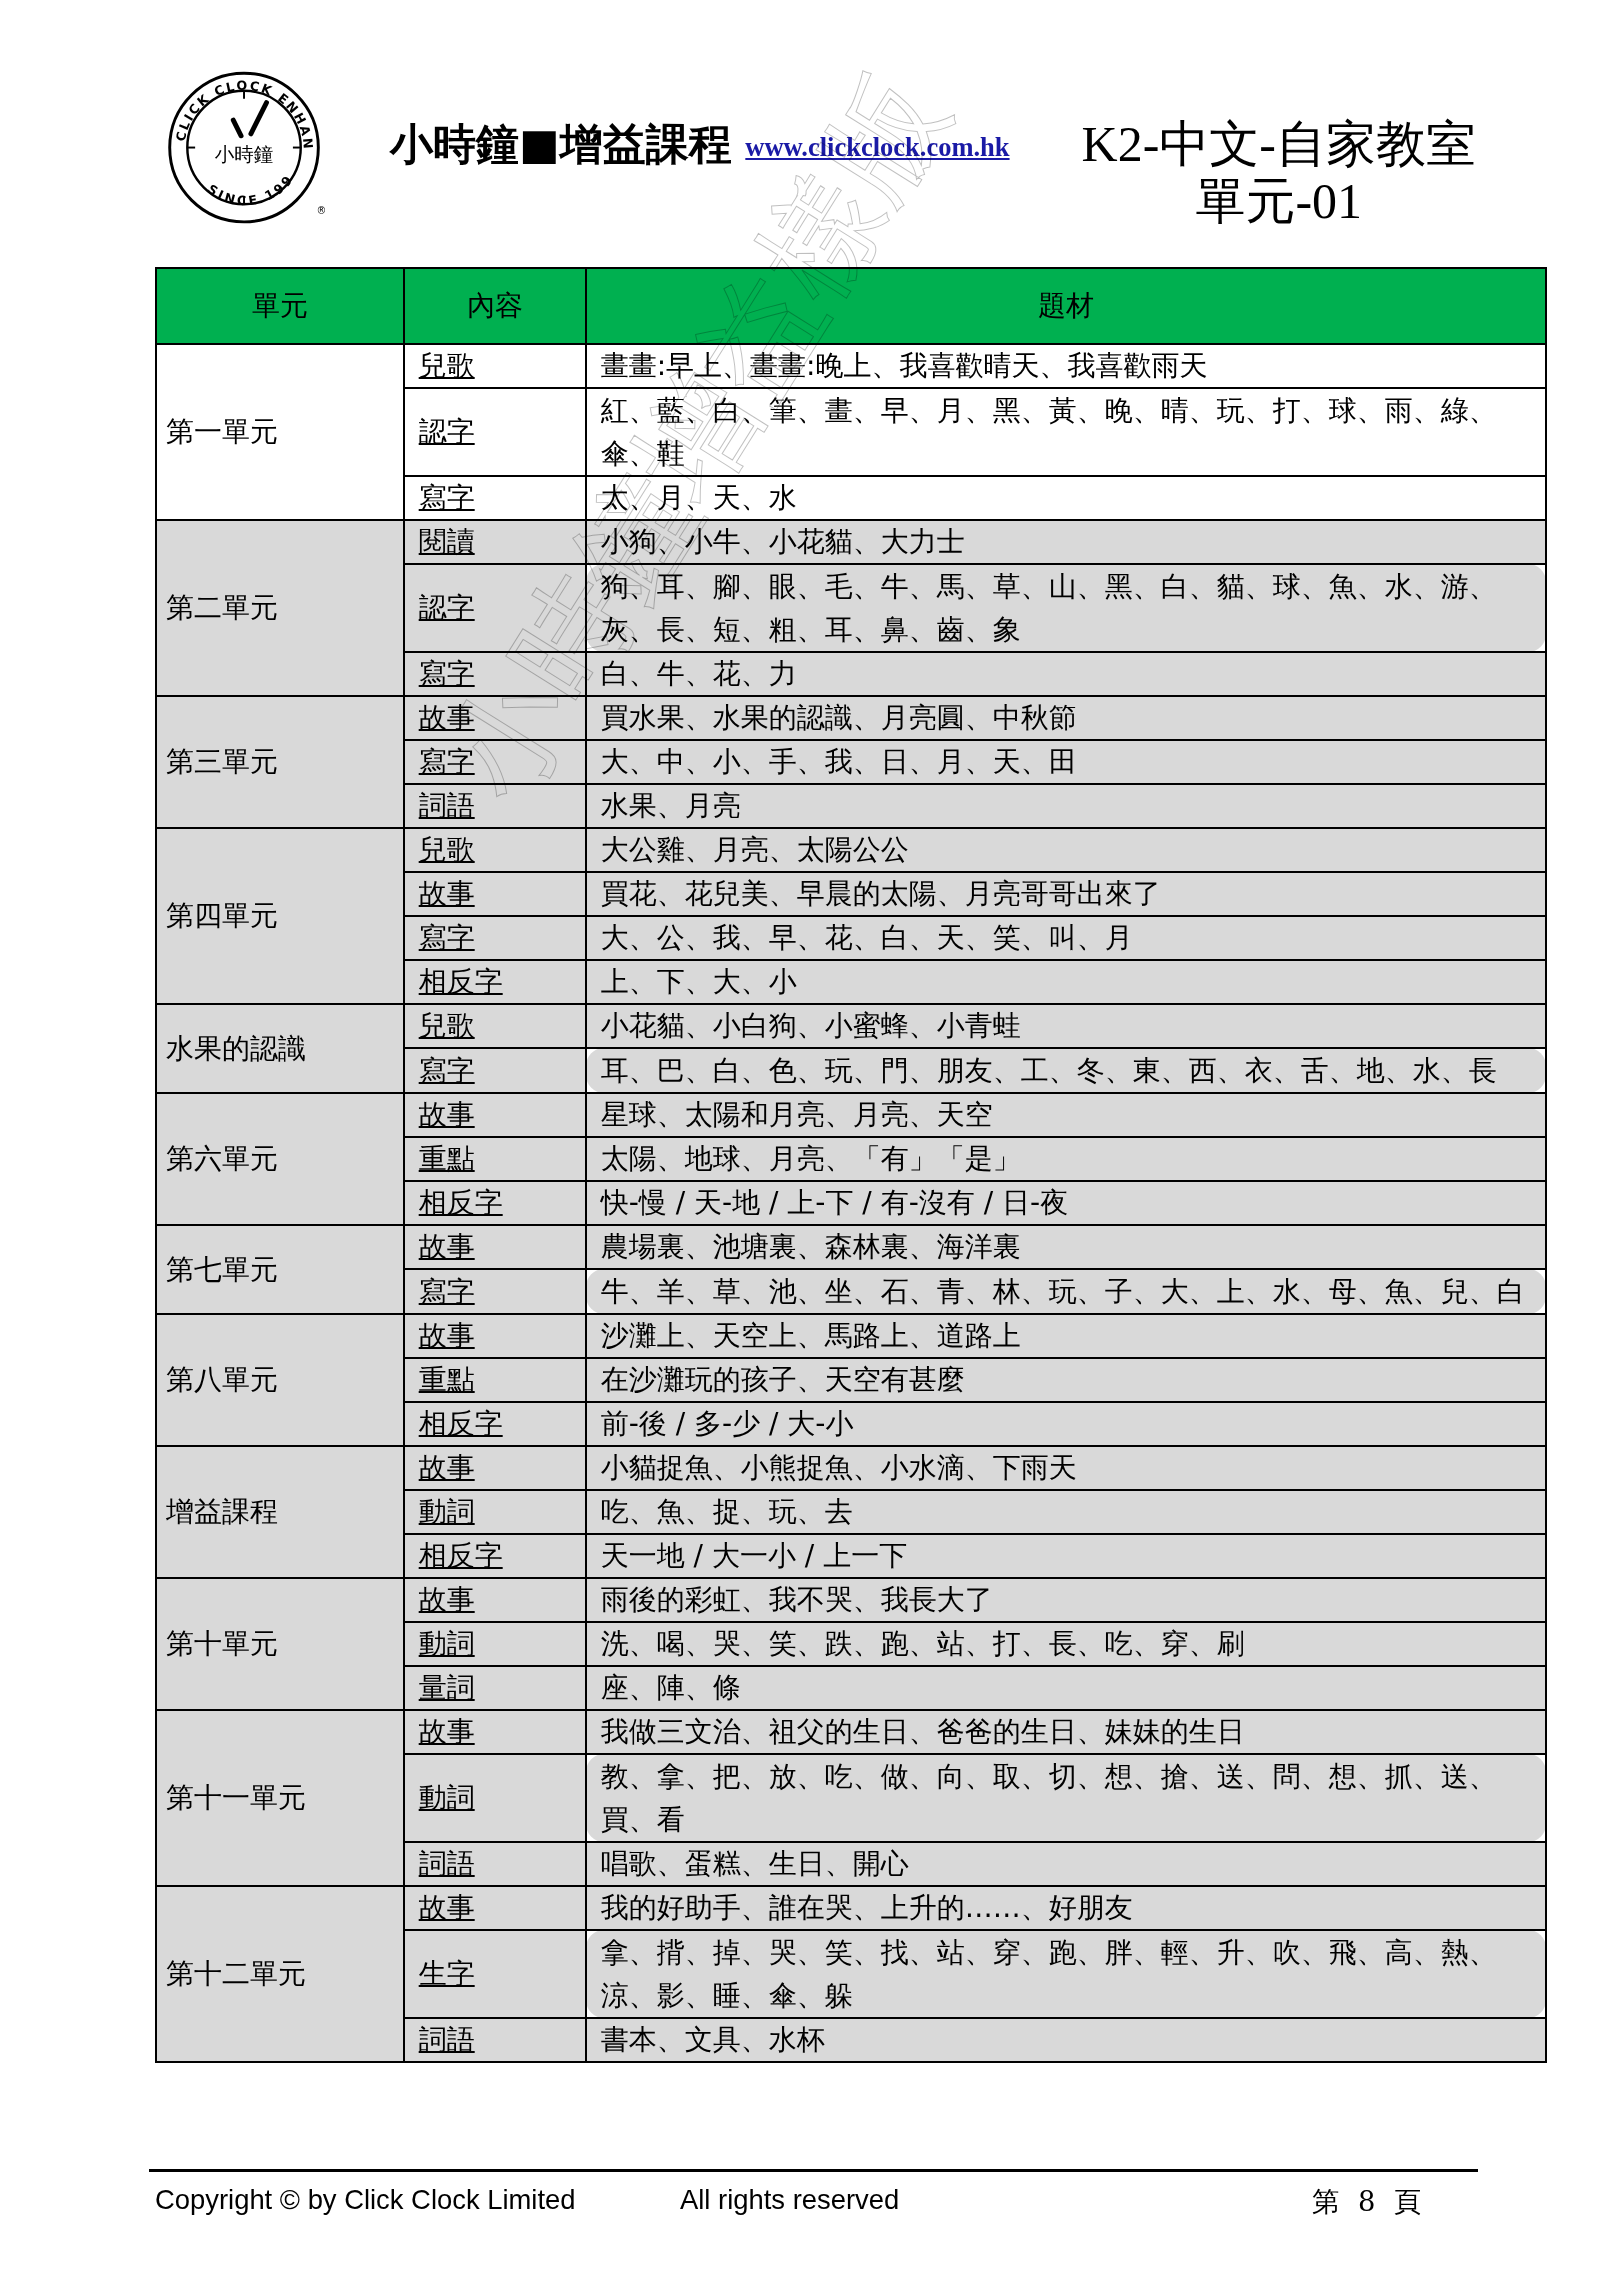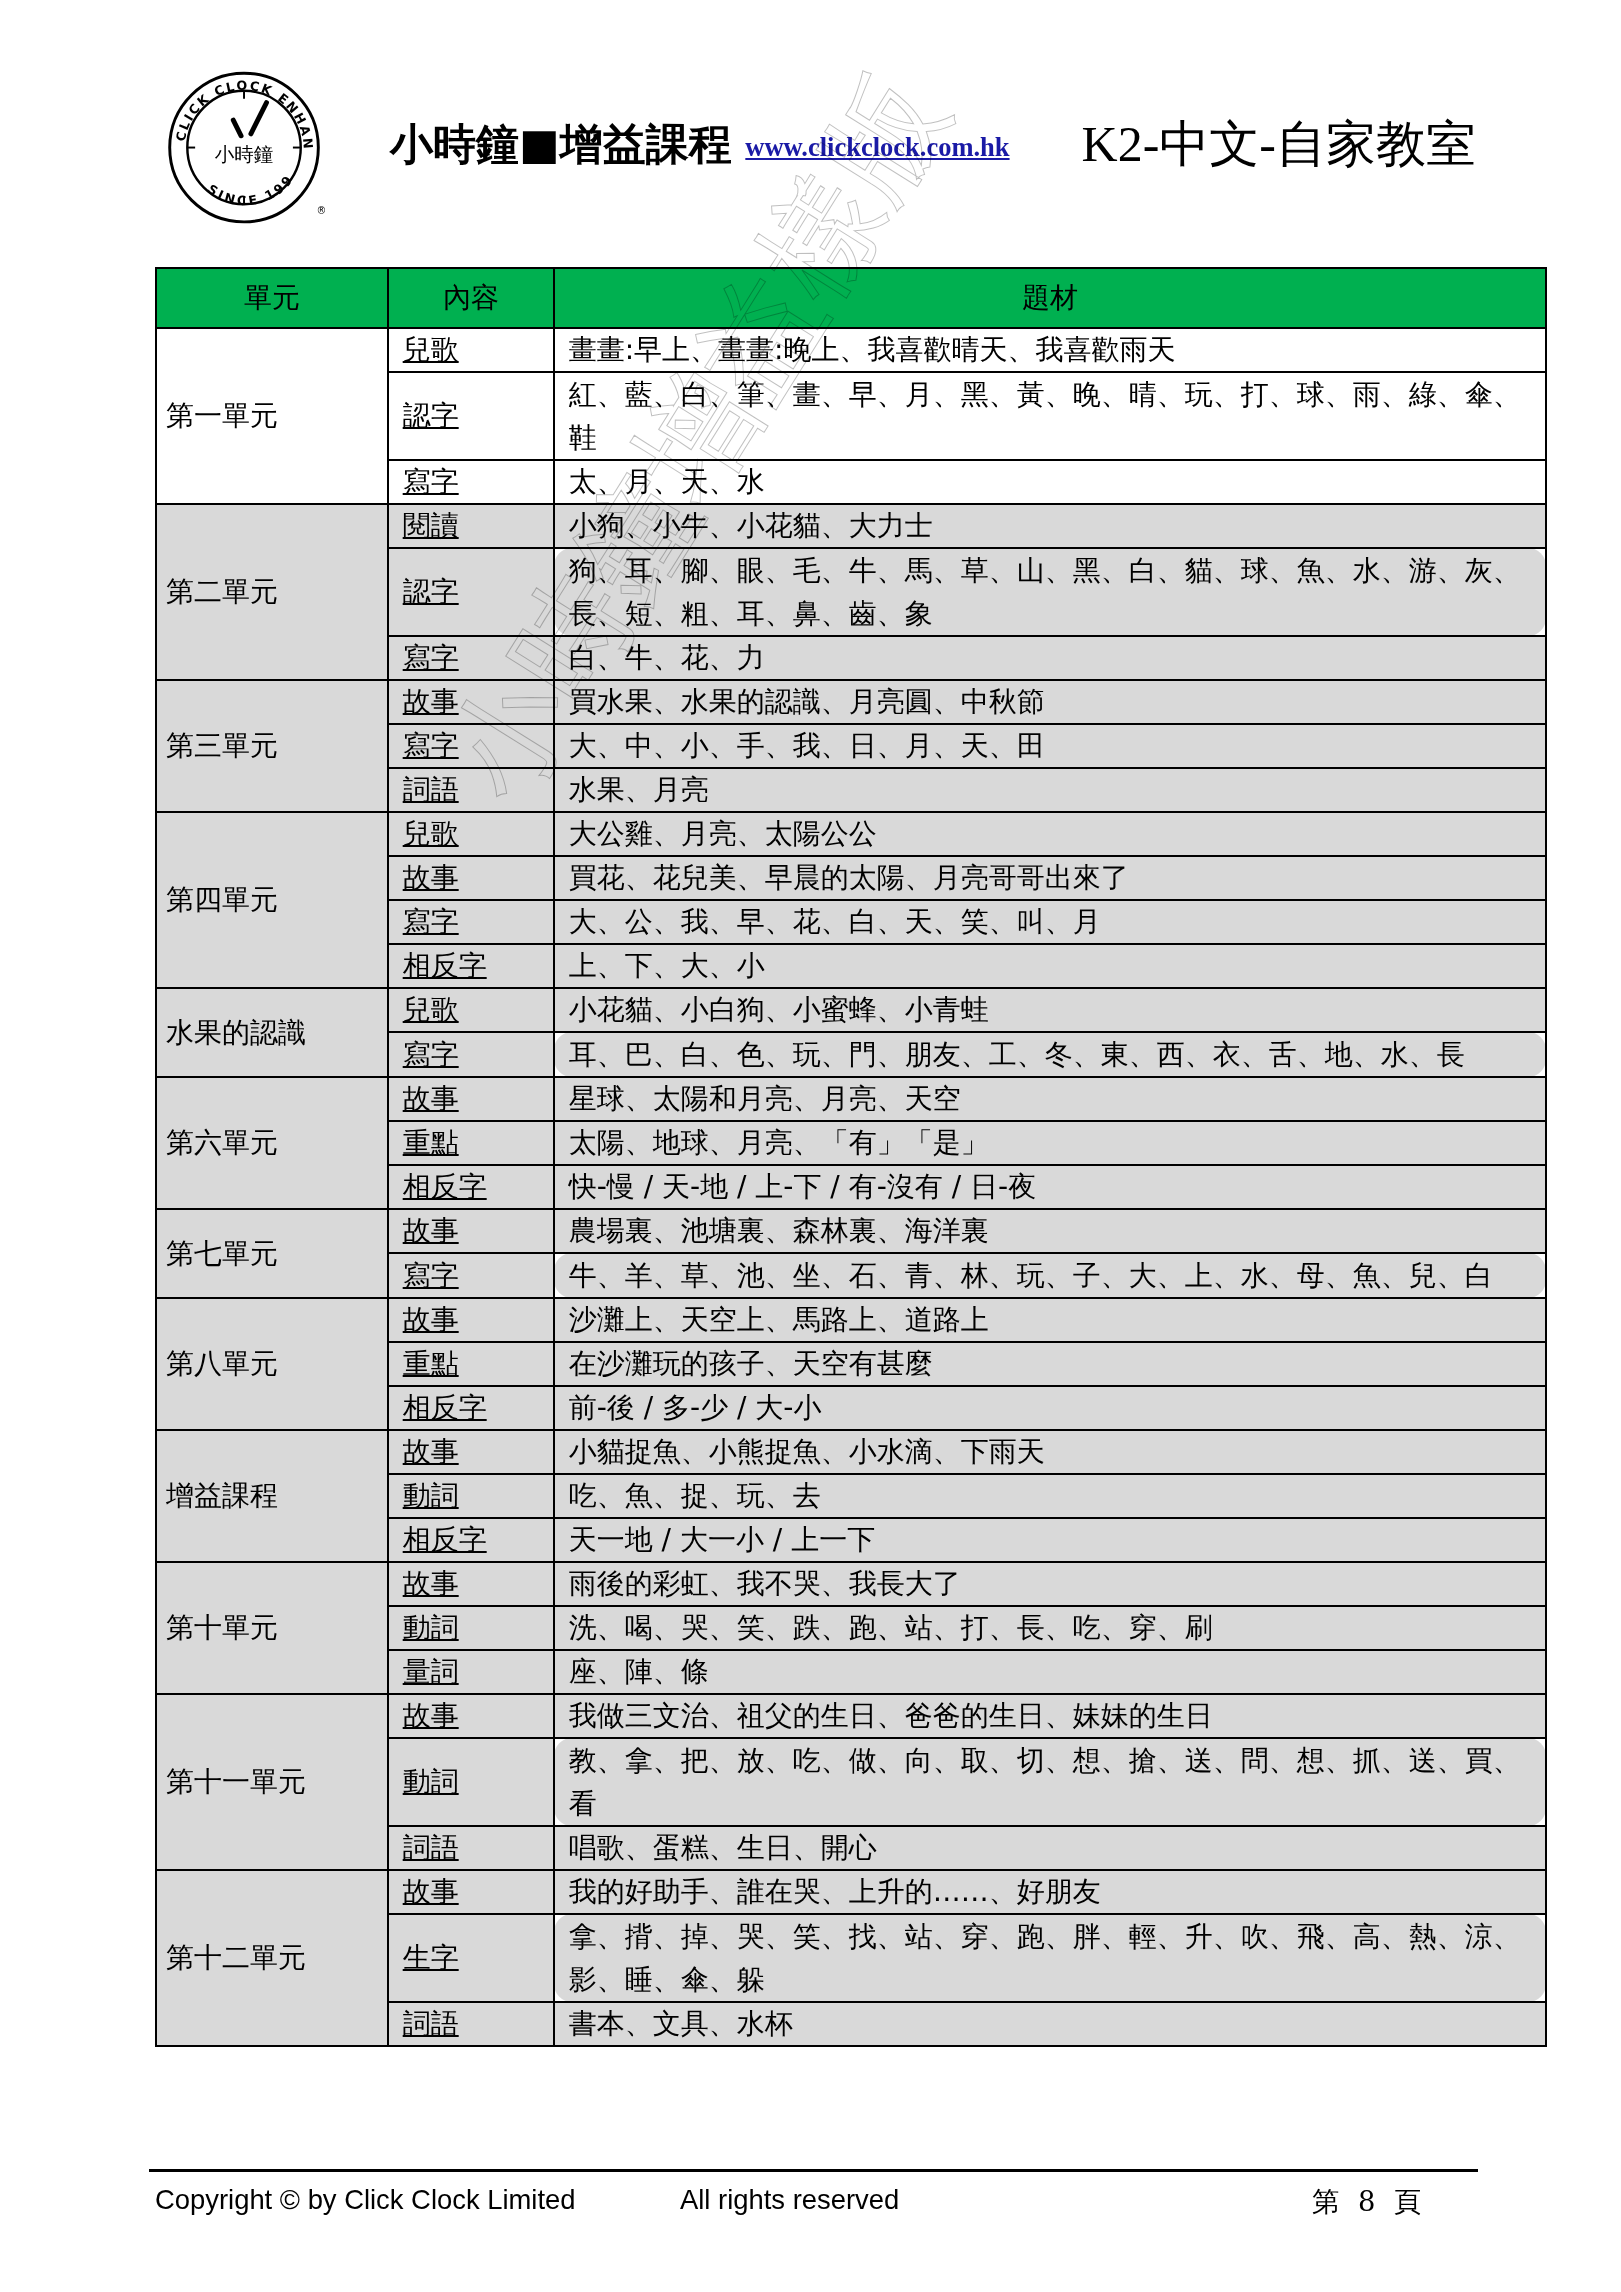--- a/index.html
+++ b/index.html
@@ -2,21 +2,21 @@
 <html><head>
 <meta charset="utf-8">
 <style>
   html, body { margin:0; padding:0; background:#ffffff; }
   body { width:1621px; height:2293px; position:relative; overflow:hidden; font-family:"DejaVu Serif", serif; color:#000; }
   .logo { position:absolute; left:157px; top:71px; width:176px; height:157px; }
   .brand { position:absolute; left:390px; top:116px; font-size:43px; font-family:"DejaVu Serif", serif; white-space:nowrap;font-weight:bold; }
   .brand .url { font-family:"Liberation Serif", serif; font-size:26.5px; color:#1a1aa6; text-decoration:underline; margin-left:13.7px; vertical-align:2.9px; }
   .title { position:absolute; right:145px; top:116px; text-align:center; font-size:50px; font-family:"Liberation Serif", serif; line-height:57px; }
   table.plan { position:absolute; left:155px; top:267px; width:1392px; border-collapse:collapse; font-family:"DejaVu Sans", sans-serif; font-size:28px; }
-  table.plan th { background:#00b050; font-weight:normal; height:42px; border:2px solid #000; font-size:28px; padding:8px; }
+  table.plan th { background:#00b050; font-weight:normal; height:42px; border:2px solid #000; font-size:28px; padding:16px; }
   table.plan td { border:2px solid #000; padding:0 0 0 13.7px; height:42px; vertical-align:middle; line-height:42px; }
   table.plan td.unit { width:200px; padding-left:9px; }
   table.plan td.kind { width:134px;text-decoration:underline; }
   table.plan tr.tall td.topic { line-height:43px;border-radius:18px; }
   table.plan tbody.g1 td { background:#ffffff; }
   table.plan tbody.gray td { background:#d9d9d9; }
   .watermark { position:absolute; left:412px; top:745px; font-size:118px; color:rgba(0,0,0,0.18); transform:rotate(-58deg); transform-origin:left top; white-space:nowrap; font-family:"DejaVu Serif", serif; pointer-events:none; -webkit-text-stroke:1px rgba(0,0,0,0.25); color:transparent; }
   .footer-rule { position:absolute; left:149px; top:2169px; width:1329px; height:2.9px; background:#000; }
   .footer { position:absolute; left:155px; top:2184px; width:1274px; font-family:"Liberation Sans", sans-serif; font-size:27.4px; }
   .footer .rights { position:absolute; left:525px; top:0; }
@@ -49,20 +49,21 @@
     <text x="163" y="146" font-size="10" font-family="DejaVu Sans, sans-serif">®</text>
   </svg>
 </div>
 
 <div class="brand">
   <span>小時鐘■增益課程</span><span class="url">www.clickclock.com.hk</span>
 </div>
 
 <div class="title">
   <div>K2-中文-自家教室</div>
+  <div>單元-01</div>
 </div>
 
 <table class="plan">
   <thead>
     <tr>
       <th style="width:214px">單元</th>
       <th style="width:148px">內容</th>
       <th>題材</th>
     </tr>
   </thead>

